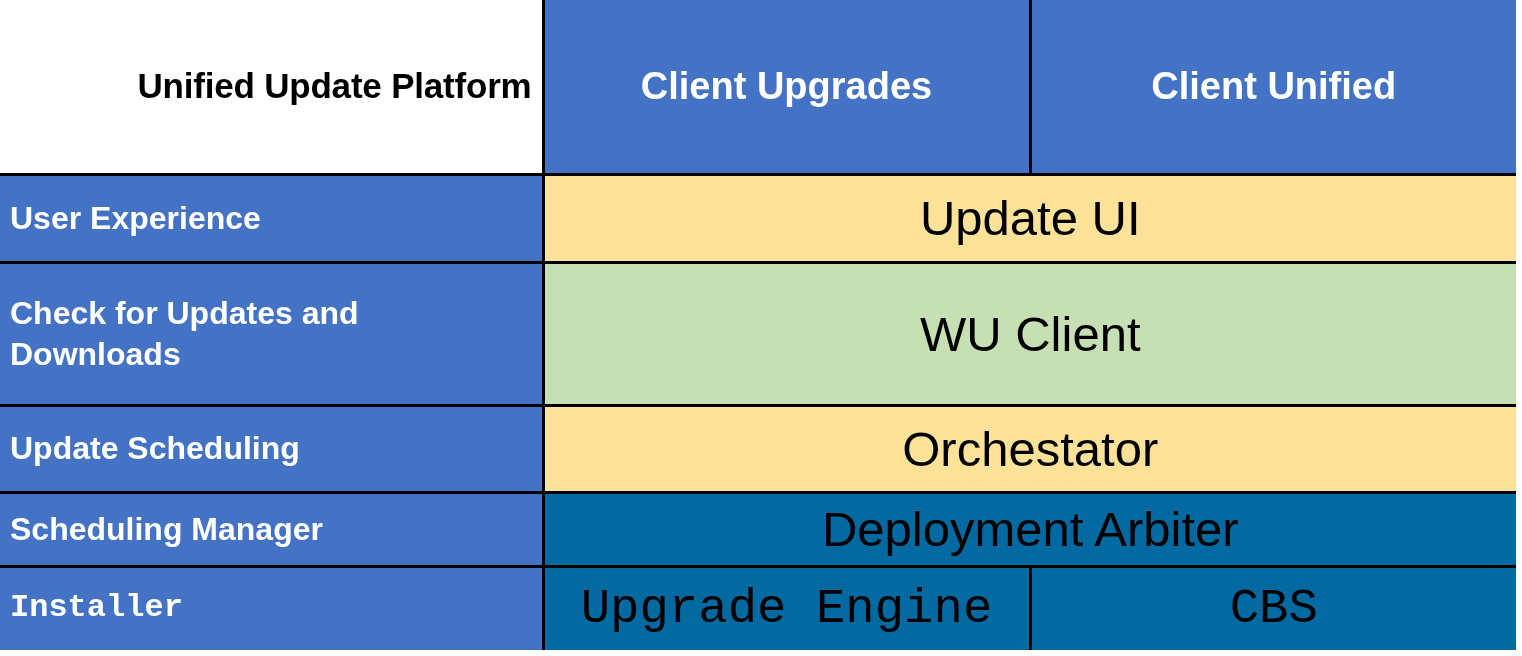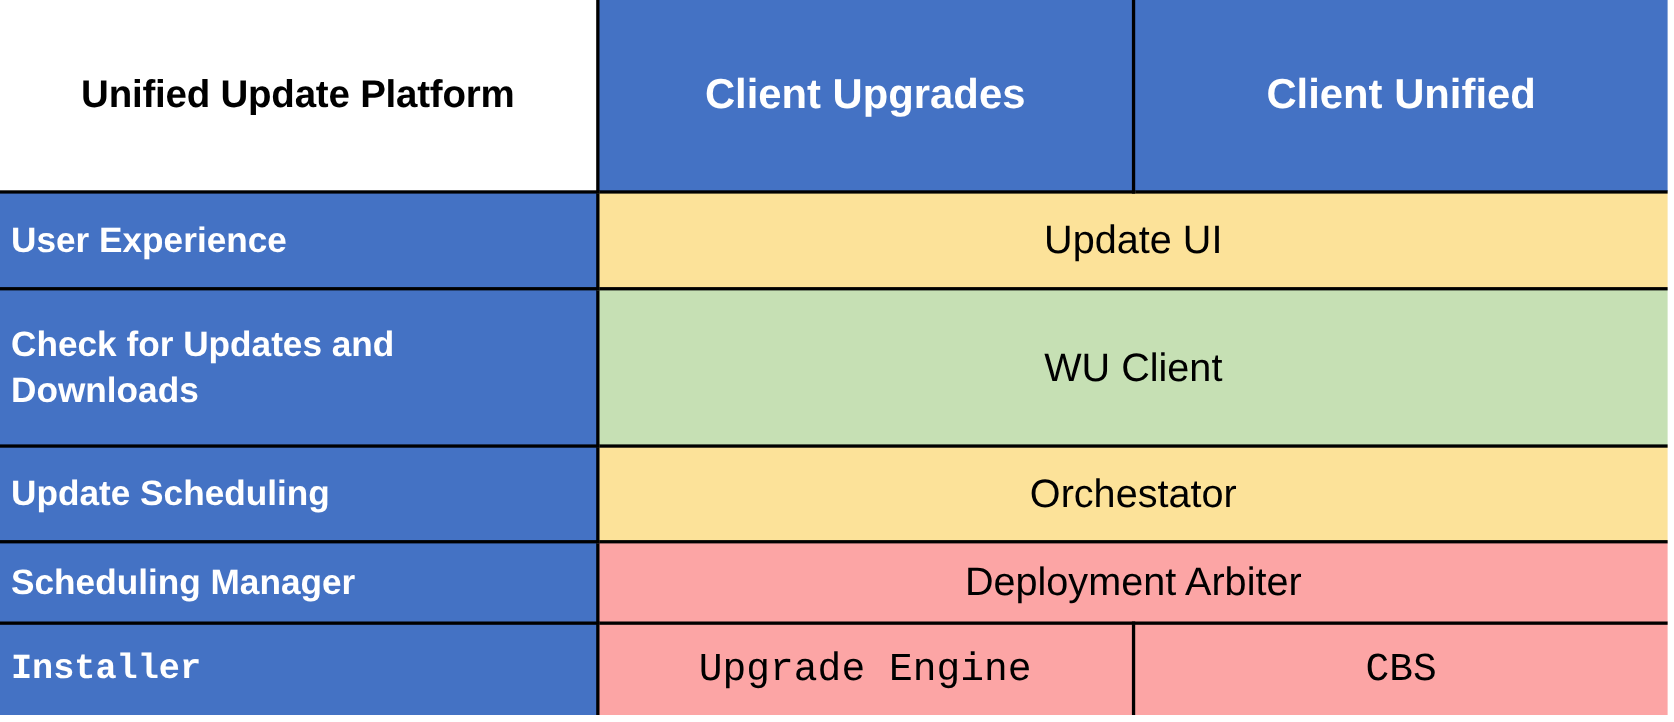--- a/index.html
+++ b/index.html
@@ -36,21 +36,21 @@
   col.c-upd    { width: 486px; }
 
   
   .cell-title {
     background: #ffffff;
     border-top: none !important;
     border-left: none !important;
     color: #000000;
     font-size: 35px;
     font-weight: bold;
-    text-align: center;
+    text-align: right;
     letter-spacing: -0.2px;
   }
 
   
   .cell-colhead {
     background: #4472C4;
     color: #ffffff;
     font-size: 38px;
     font-weight: bold;
     text-align: center;
@@ -65,29 +65,29 @@
     font-size: 32px;
     font-weight: bold;
     text-align: left;
     line-height: 1.28;
     border-left: none !important;
   }
 
   
   .cell-body {
     color: #000000;
-    font-size: 36px;
+    font-size: 49px;
     font-weight: normal;
     text-align: center;
   }
   .cell-body.last { border-right: none !important; }
 
   .fill-yellow { background: #FCE299; }
   .fill-green  { background: #C6E0B4; }
-  .fill-gray   { background: #fca5a5; }
+  .fill-gray   { background: #0369a1; }
 
   tr.row-last td { border-bottom: none !important; font-family: Liberation Mono, monospace; }
 
   .label-line { display: block; }
 </style>
 </head>
 <body>
 
 <table id="uup-table">
   <colgroup>

